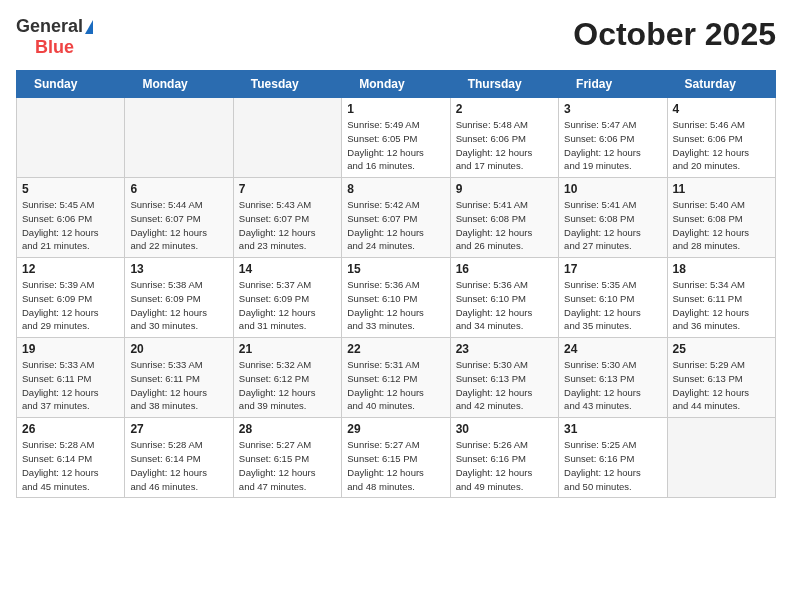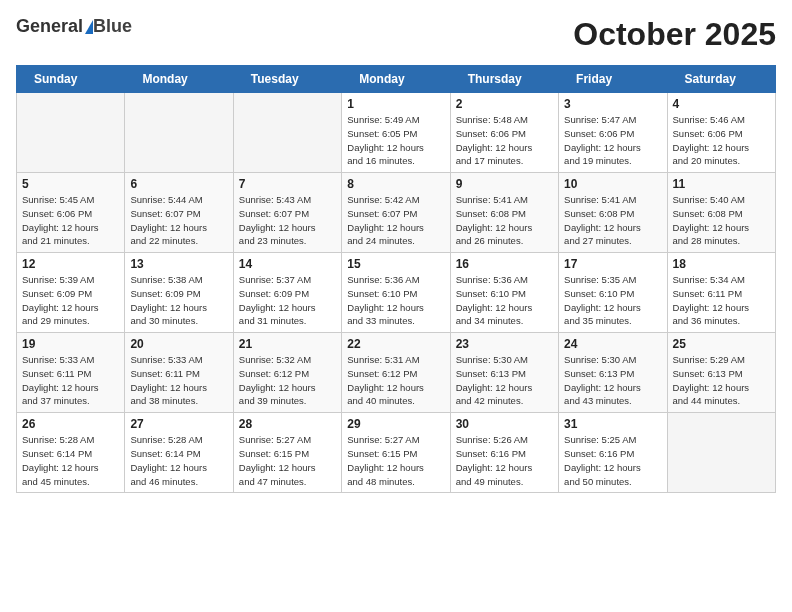--- a/index.html
+++ b/index.html
@@ -11,32 +11,32 @@
       padding: 16px;
     }
     .header {
       display: flex;
       justify-content: space-between;
       align-items: flex-start;
       margin-bottom: 12px;
     }
     .logo {
       display: flex;
-      flex-direction: row;
+      flex-direction: column;
       align-items: center;
     }
     .logo-general {
       font-size: 18px;
       font-weight: bold;
       color: #333;
     }
     .logo-blue {
       font-size: 18px;
       font-weight: bold;
-      color: #404040;
+      color: #ef4444;
     }
     .logo-icon {
       display: inline-block;
       width: 0;
       height: 0;
       border-left: 8px solid transparent;
       border-bottom: 14px solid #1a6bbf;
       margin-left: 2px;
       vertical-align: middle;
     }

